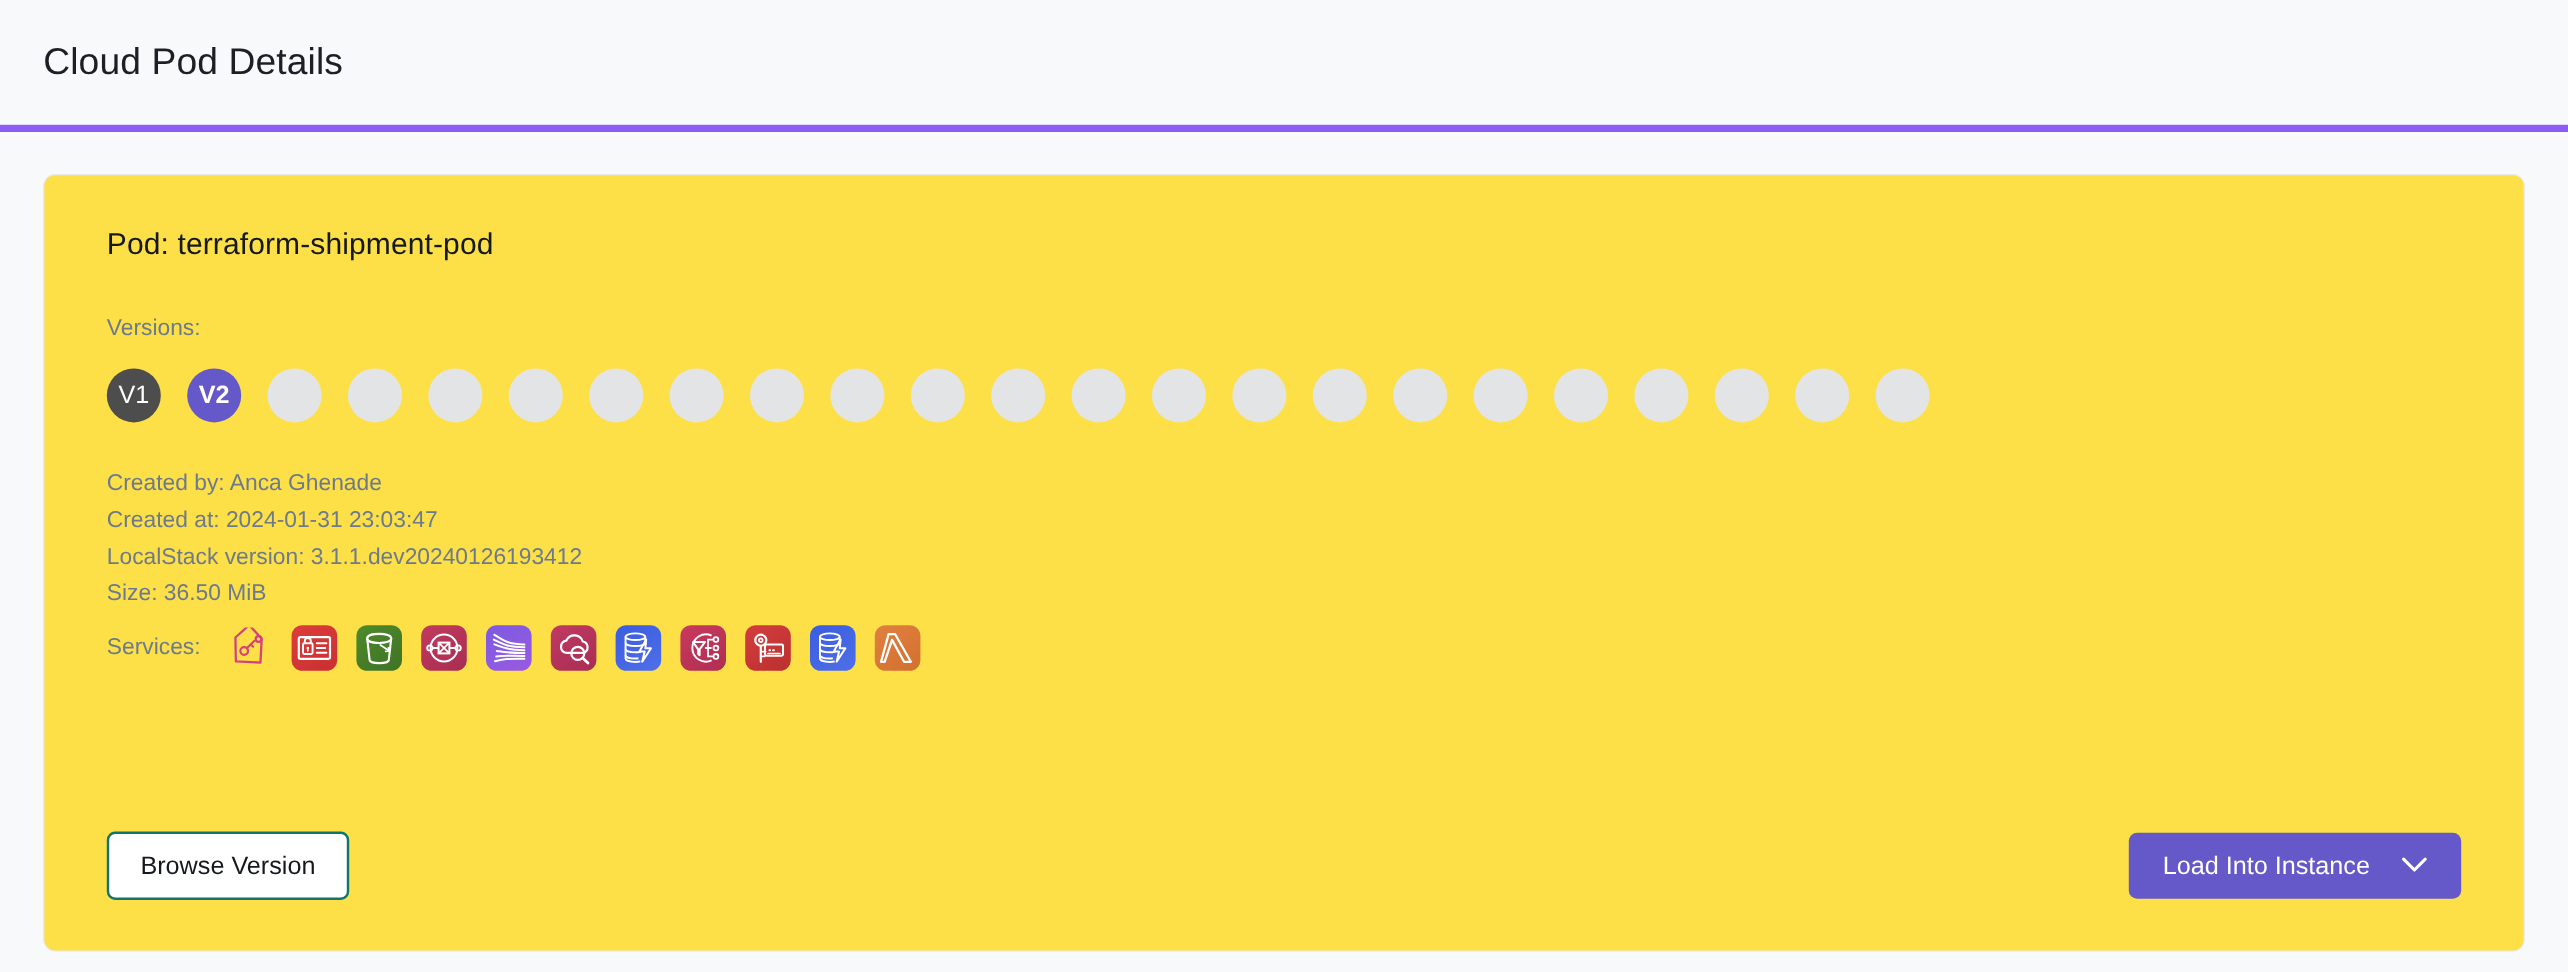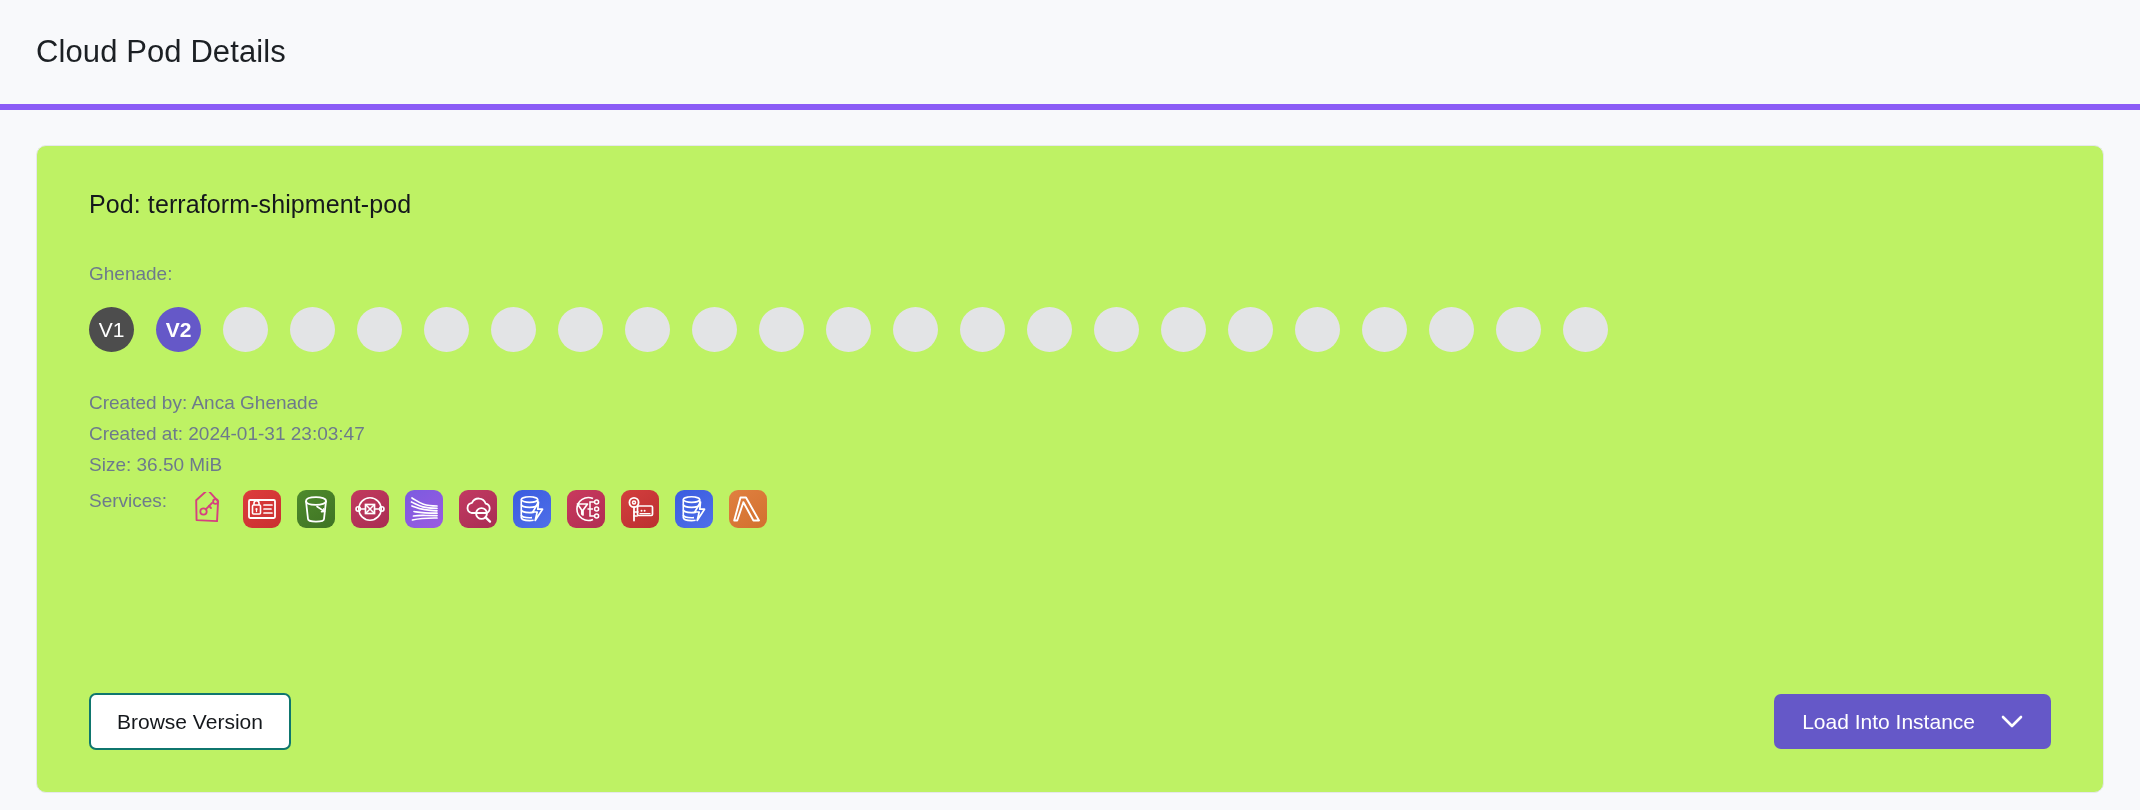--- a/index.html
+++ b/index.html
@@ -26,21 +26,21 @@
     color: #1c2024;
     font-weight: 400;
     letter-spacing: 0.1px;
   }
 
   
   .card-wrap {
     padding: 35px 36px 0 36px;
   }
   .card {
-    background: #bef264;
+    background: #fde047;
     border: 1px solid #e6e8ec;
     border-radius: 10px;
     padding: 44px 52px 40px 52px;
     min-height: 648px;
     position: relative;
   }
 
   .pod-title {
     font-size: 25px;
     color: #15181c;
@@ -84,21 +84,21 @@
   .meta-line {
     font-size: 19px;
     color: #6d7a8c;
     line-height: 1.62;
     white-space: pre;
   }
 
   
   .services-row {
     display: flex;
-    align-items: flex-start;
+    align-items: center;
     gap: 16px;
   }
   .services-label { margin-right: 6px; }
   .svc {
     width: 38px;
     height: 38px;
     border-radius: 9px;
     display: flex;
     align-items: center;
     justify-content: center;
@@ -150,21 +150,21 @@
 
 <div class="page-header">
   <div class="page-title">Cloud Pod Details</div>
 </div>
 
 <div class="card-wrap">
   <div class="card">
 
     <div class="pod-title">Pod: terraform-shipment-pod</div>
 
-    <div class="label-muted versions-label">Ghenade:</div>
+    <div class="label-muted versions-label">Versions:</div>
 
     <div class="versions-row" id="versions-row">
         <div class="version-dot" style="background: rgb(77, 77, 77);">
           <span>V1</span>
         </div>
         <div class="version-dot" style="background: rgb(101, 88, 200); font-weight: bold;">
           <span>V2</span>
         </div>
         <div class="version-dot empty"></div>
         <div class="version-dot empty"></div>
@@ -185,20 +185,21 @@
         <div class="version-dot empty"></div>
         <div class="version-dot empty"></div>
         <div class="version-dot empty"></div>
         <div class="version-dot empty"></div>
         <div class="version-dot empty"></div>
       </div>
 
     <div class="meta-list">
       <div class="meta-line">Created by: Anca Ghenade</div>
       <div class="meta-line">Created at: 2024-01-31 23:03:47</div>
+      <div class="meta-line">LocalStack version: 3.1.1.dev20240126193412</div>
       <div class="meta-line">Size: 36.50 MiB</div>
     </div>
 
     <div class="services-row">
       <div class="label-muted services-label">Services:</div>
       <div style="display:flex;align-items:center;gap:16px;" id="services-icons">
           <div class="svc plain">
             <svg width="34" height="34" viewBox="0 0 34 34">
         <g fill="none" stroke="#d6407f" stroke-width="1.9" stroke-linejoin="round">
           <path d="M14.5 3.5 L30 3.5 L30 19 L16 33 L1.5 18.5 Z" transform="rotate(-42 16 18)"></path>

